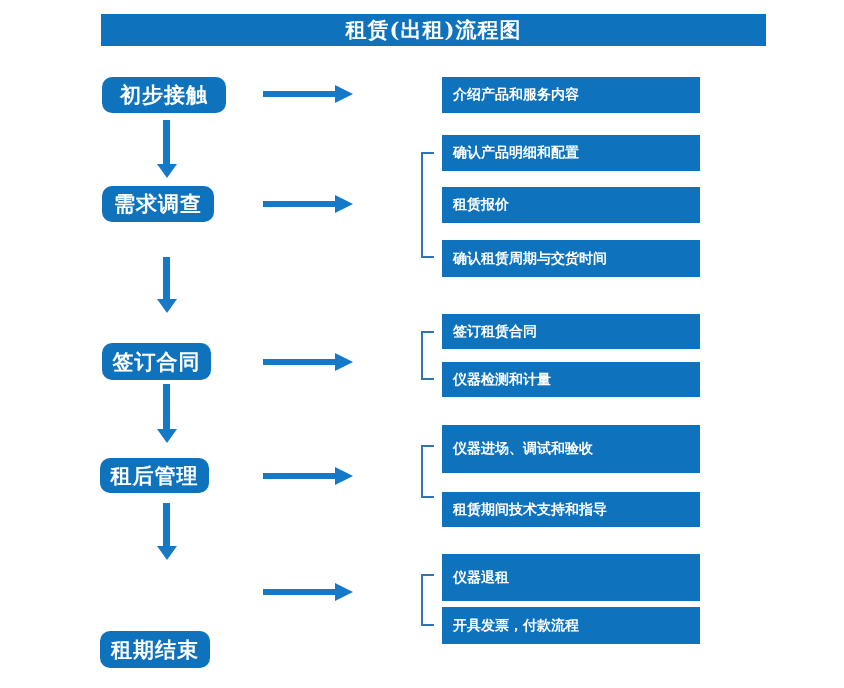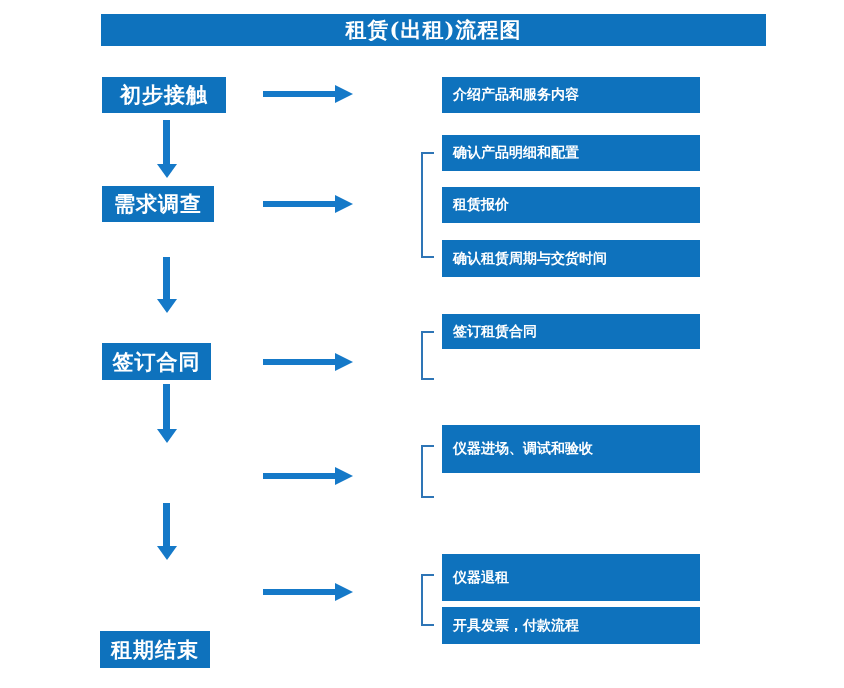--- a/index.html
+++ b/index.html
@@ -37,20 +37,21 @@
     position:absolute;
     background:var(--box-blue);
     color:var(--box-text);
     font-size:21px;
     font-weight:bold;
     letter-spacing:1px;
     display:flex;
     align-items:center;
     justify-content:center;
     white-space:nowrap;
+    border-radius:10px;
   }
   .detail-box{
     position:absolute;
     left:442px;
     width:258px;
     background:var(--box-blue);
     color:var(--box-text);
     font-size:14px;
     font-weight:bold;
     display:flex;
@@ -113,20 +114,21 @@
 </head>
 <body>
 
 <div class="canvas">
 
   <div class="title-bar">租赁(出租)流程图</div>
 
   <div class="step-box" style="left:102px;top:77px;width:124px;height:36px;">初步接触</div>
   <div class="step-box" style="left:102px;top:186px;width:112px;height:36px;">需求调查</div>
   <div class="step-box" style="left:102px;top:343px;width:109px;height:37px;">签订合同</div>
+  <div class="step-box" style="left:100px;top:458px;width:109px;height:35px;">租后管理</div>
   <div class="step-box" style="left:100px;top:606px;width:110px;height:37px;margin-top:25px;">租期结束</div>
 
   <div class="varrow" style="top:120px;height:58px;">
     <div class="shaft"></div>
     <div class="head"></div>
   </div>
   <div class="varrow" style="top:257px;height:56px;">
     <div class="shaft"></div>
     <div class="head"></div>
   </div>
@@ -165,19 +167,21 @@
   <div class="bracket" style="top:445px;height:53px;"></div>
   <div class="bracket" style="top:574px;height:52px;"></div>
 
   <div class="detail-box" style="top:77px;height:36px;">介绍产品和服务内容</div>
 
   <div class="detail-box" style="top:135px;height:36px;">确认产品明细和配置</div>
   <div class="detail-box" style="top:187px;height:36px;">租赁报价</div>
   <div class="detail-box" style="top:240px;height:37px;">确认租赁周期与交货时间</div>
 
   <div class="detail-box" style="top:314px;height:35px;">签订租赁合同</div>
+  <div class="detail-box" style="top:362px;height:35px;">仪器检测和计量</div>
 
   <div class="detail-box" style="top:425px;height:48px;">仪器进场、调试和验收</div>
+  <div class="detail-box" style="top:492px;height:35px;">租赁期间技术支持和指导</div>
 
   <div class="detail-box" style="top:554px;height:47px;">仪器退租</div>
   <div class="detail-box" style="top:607px;height:37px;">开具发票，付款流程</div>
 
 </div>
 
 </body></html>

